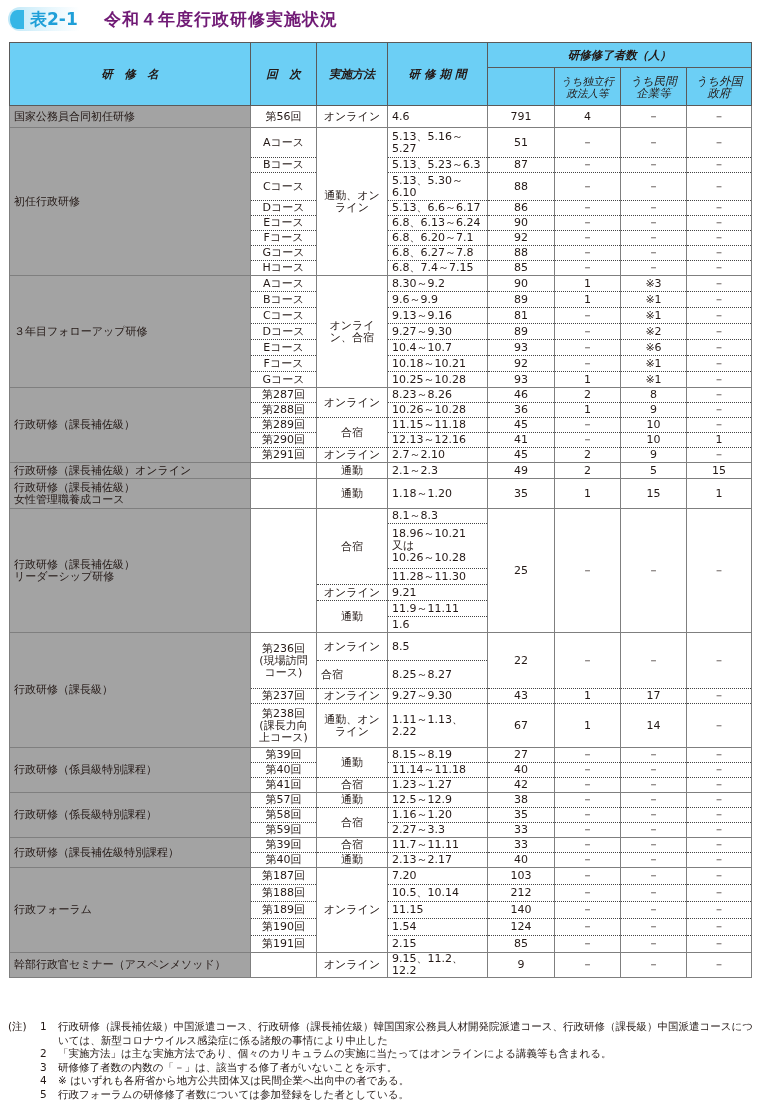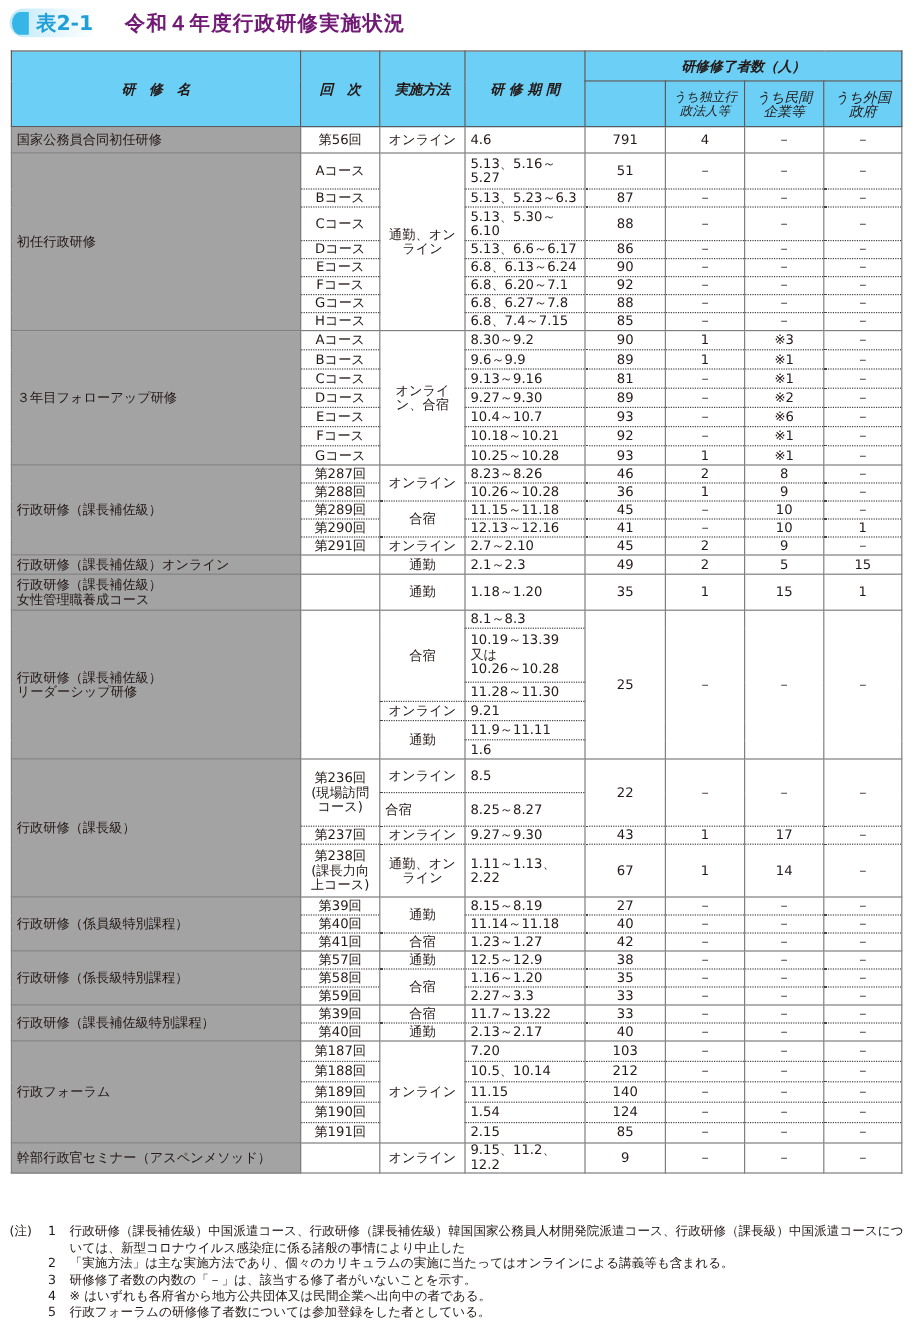--- a/index.html
+++ b/index.html
@@ -281,21 +281,21 @@
       <td class="c solid-t" rowspan="6"></td>
       <td class="c dot-b solid-t" rowspan="3">合宿</td>
       <td class="l dot-b solid-t">8.1～8.3</td>
       <td class="c solid-t" rowspan="6">25</td>
       <td class="c solid-t" rowspan="6">－</td>
       <td class="c solid-t" rowspan="6">－</td>
       <td class="c solid-t" rowspan="6">－</td>
     </tr>
     <tr style="height:45px">
       <td class="l dot-b dot-t">
-        <div>10.19～13.39</div>
+        <div>18.96～10.21</div>
         <div>又は</div>
         <div>10.26～10.28</div>
       </td>
     </tr>
     <tr style="height:16px">
       <td class="l dot-b dot-t">11.28～11.30</td>
     </tr>
     <tr style="height:16px">
       <td class="c dot-b dot-t">オンライン</td>
       <td class="l dot-b dot-t">9.21</td>
@@ -405,21 +405,21 @@
       <td class="c dot-t">33</td>
       <td class="c dot-t">－</td>
       <td class="c dot-t">－</td>
       <td class="c dot-t">－</td>
     </tr>
 
     <tr style="height:15px">
       <td class="name solid-t" rowspan="2">行政研修（課長補佐級特別課程）</td>
       <td class="c dot-b solid-t">第39回</td>
       <td class="c dot-b solid-t">合宿</td>
-      <td class="l dot-b solid-t">11.7～13.22</td>
+      <td class="l dot-b solid-t">11.7～11.11</td>
       <td class="c dot-b solid-t">33</td>
       <td class="c dot-b solid-t">－</td>
       <td class="c dot-b solid-t">－</td>
       <td class="c dot-b solid-t">－</td>
     </tr>
     <tr style="height:15px">
       <td class="c dot-t">第40回</td>
       <td class="c dot-t">通勤</td>
       <td class="l dot-t">2.13～2.17</td>
       <td class="c dot-t">40</td>

